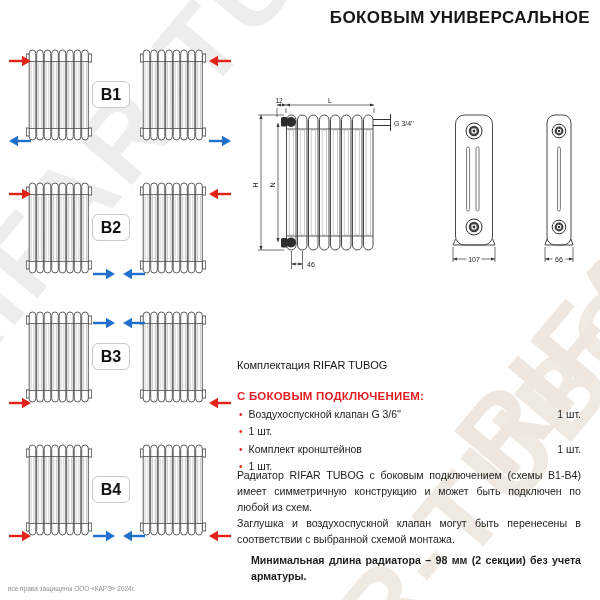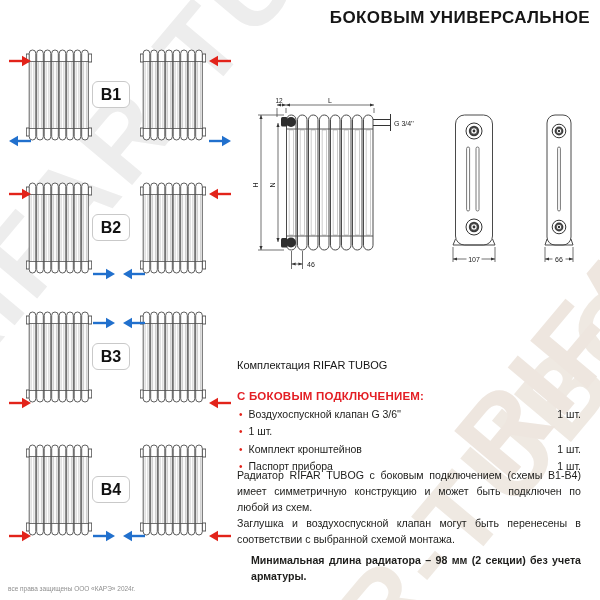--- a/index.html
+++ b/index.html
@@ -564,21 +564,20 @@
           <span class="bullet">•</span>
           <span class="equip-qty">1 шт.</span>
         </div>
         <div class="equip-item">
           <span class="bullet">•</span>
           <span class="equip-name">Комплект кронштейнов</span>
           <span class="equip-qty">1 шт.</span>
         </div>
         <div class="equip-item">
           <span class="bullet">•</span>
-          <span class="equip-name">Паспорт прибора</span>
           <span class="equip-qty">1 шт.</span>
         </div>
       </div>
   </div>
 
   <div class="textcol" id="desc">
     <p>Радиатор RIFAR TUBOG с боковым подключением (схемы B1-B4) имеет симметричную конструкцию и может быть подключен по любой из схем.</p>
     <p>Заглушка и воздухоспускной клапан могут быть перенесены в соответствии с выбранной схемой монтажа.</p>
     <p class="bold">Минимальная длина радиатора – 98 мм (2 секции) без учета арматуры.</p>
   </div>

